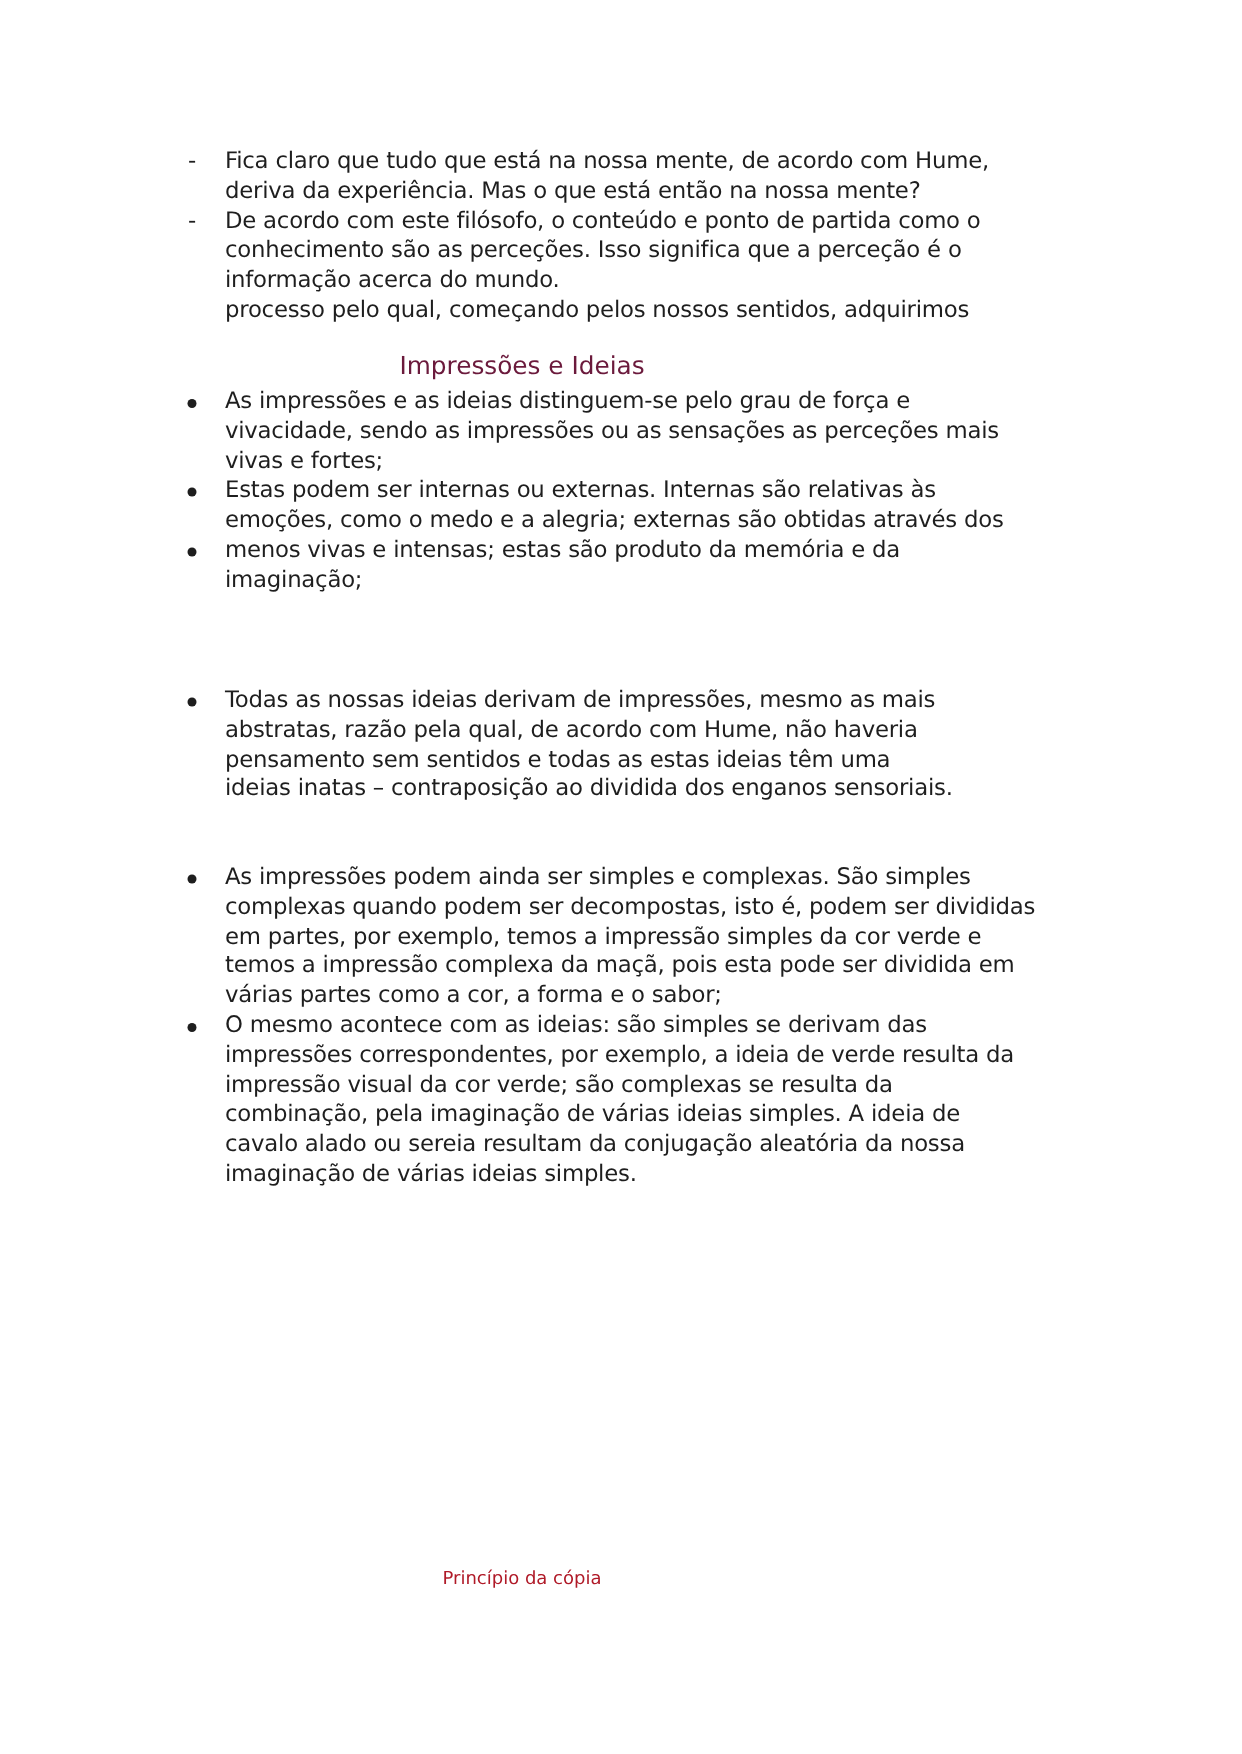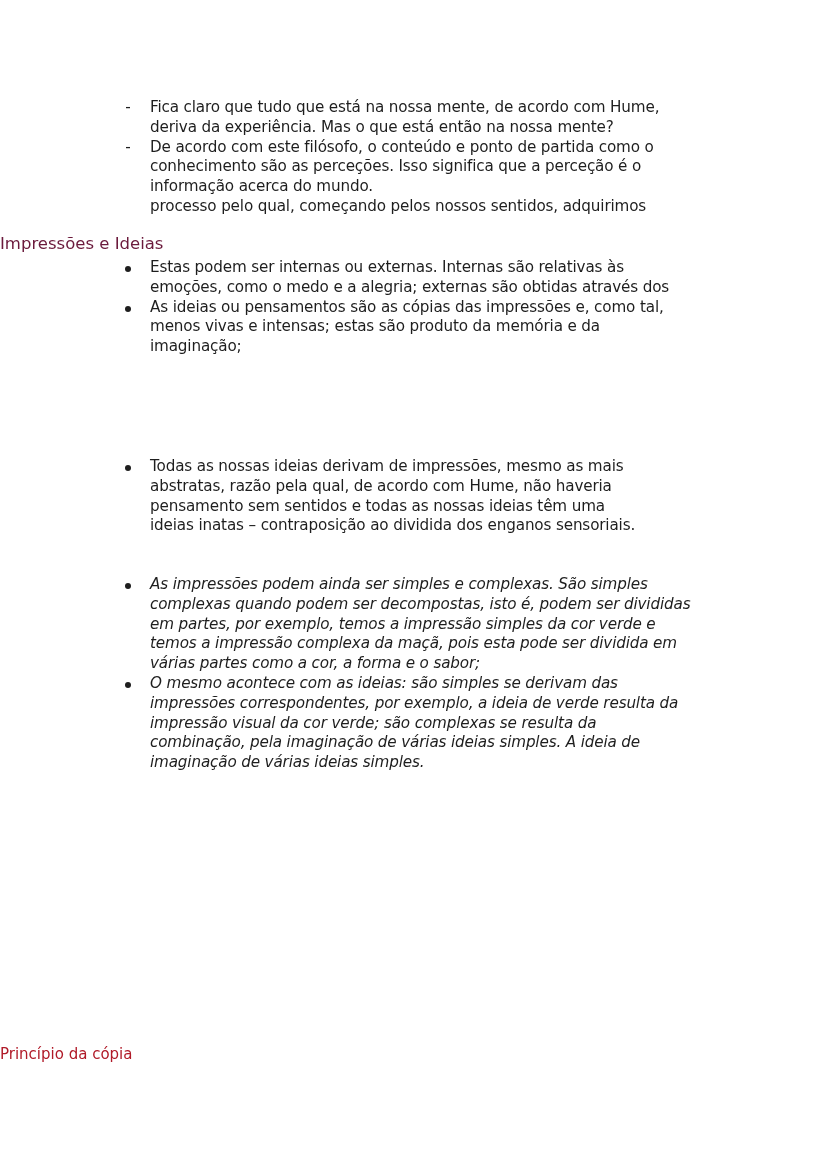--- a/index.html
+++ b/index.html
@@ -4,23 +4,23 @@
 <style>
   html, body { margin: 0; padding: 0; background: #ffffff; }
   body { width: 828px; height: 1169px; position: relative; overflow: hidden;
          font-family: "DejaVu Sans", sans-serif; color: #1e1e1e; }
   .page { position: absolute; left: 0; top: 0; width: 828px; height: 1169px; }
   .list { position: absolute; left: 0; width: 828px; margin: 0; padding: 0; list-style: none; }
   .item { position: relative; padding-left: 150px; padding-right: 96px; font-size: 15.2px; line-height: 19.8px; letter-spacing: -0.15px; }
   .marker { position: absolute; left: 122px; top: 0; width: 12px; text-align: center; }
   .dot { display: inline-block; width: 6px; height: 6px; border-radius: 50%; background: #1e1e1e; position: absolute; left: 125px; top: 8px; }
   .line { display: block; white-space: nowrap; }
-  .heading { position: absolute; left: 0; width: 696px; font-size: 16.5px; }
+  .heading { position: absolute; left: 0; width: 696px; text-align: center; font-size: 16.5px; }
   .h1 { top: 234px; color: #6b1a3c; }
-  .h2 { top: 1045px; color: #b01a28; font-size: 15px; }
+  .h2 { top: 1045px; color: #b01a28; font-size: 12px; }
 </style>
 </head>
 <body>
 
 <div class="page">
 
   <ul class="list" style="top:98px;">
     <li class="item">
       <span class="marker">-</span>
       <span class="line">Fica claro que tudo que está na nossa mente, de acordo com Hume,</span>
@@ -33,55 +33,61 @@
       <span class="line">informação acerca do mundo.</span>
       <span class="line">processo pelo qual, começando pelos nossos sentidos, adquirimos</span>
     </li>
   </ul>
 
   <div class="heading h1">Impressões e Ideias</div>
 
   <ul class="list" style="top:258px;">
     <li class="item">
       <span class="dot"></span>
+      <span class="line">As impressões e as ideias distinguem-se pelo grau de força e</span>
+      <span class="line">vivacidade, sendo as impressões ou as sensações as perceções mais</span>
+      <span class="line">vivas e fortes;</span>
+    </li>
+    <li class="item">
+      <span class="dot"></span>
       <span class="line">Estas podem ser internas ou externas. Internas são relativas às</span>
       <span class="line">emoções, como o medo e a alegria; externas são obtidas através dos</span>
     </li>
     <li class="item">
       <span class="dot"></span>
-      <span class="line">As ideias ou pensamentos são as cópias das impressões e, como tal,</span>
       <span class="line">menos vivas e intensas; estas são produto da memória e da</span>
       <span class="line">imaginação;</span>
     </li>
   </ul>
 
   <ul class="list" style="top:457px;">
     <li class="item">
       <span class="dot"></span>
       <span class="line">Todas as nossas ideias derivam de impressões, mesmo as mais</span>
       <span class="line">abstratas, razão pela qual, de acordo com Hume, não haveria</span>
-      <span class="line">pensamento sem sentidos e todas as nossas ideias têm uma</span>
+      <span class="line">pensamento sem sentidos e todas as estas ideias têm uma</span>
       <span class="line">ideias inatas – contraposição ao dividida dos enganos sensoriais.</span>
     </li>
   </ul>
 
-  <ul class="list" style="top:575px;font-style:italic;">
+  <ul class="list" style="top:575px;">
     <li class="item">
       <span class="dot"></span>
       <span class="line">As impressões podem ainda ser simples e complexas. São simples</span>
       <span class="line">complexas quando podem ser decompostas, isto é, podem ser divididas</span>
       <span class="line">em partes, por exemplo, temos a impressão simples da cor verde e</span>
       <span class="line">temos a impressão complexa da maçã, pois esta pode ser dividida em</span>
       <span class="line">várias partes como a cor, a forma e o sabor;</span>
     </li>
     <li class="item">
       <span class="dot"></span>
       <span class="line">O mesmo acontece com as ideias: são simples se derivam das</span>
       <span class="line">impressões correspondentes, por exemplo, a ideia de verde resulta da</span>
       <span class="line">impressão visual da cor verde; são complexas se resulta da</span>
       <span class="line">combinação, pela imaginação de várias ideias simples. A ideia de</span>
+      <span class="line">cavalo alado ou sereia resultam da conjugação aleatória da nossa</span>
       <span class="line">imaginação de várias ideias simples.</span>
     </li>
   </ul>
 
   <div class="heading h2">Princípio da cópia</div>
 
 </div>
 
 </body></html>

